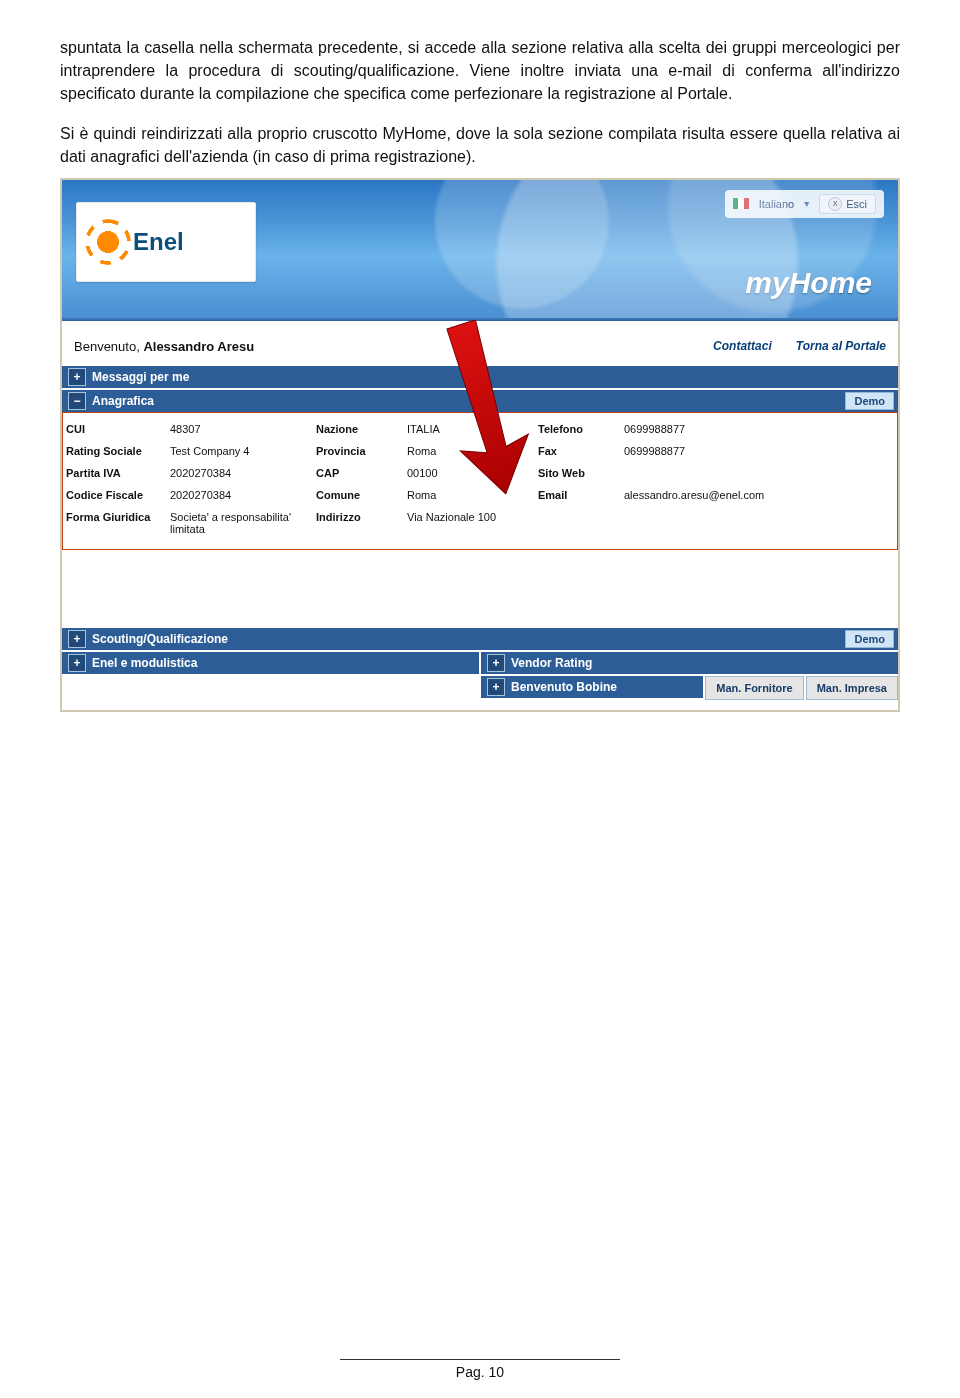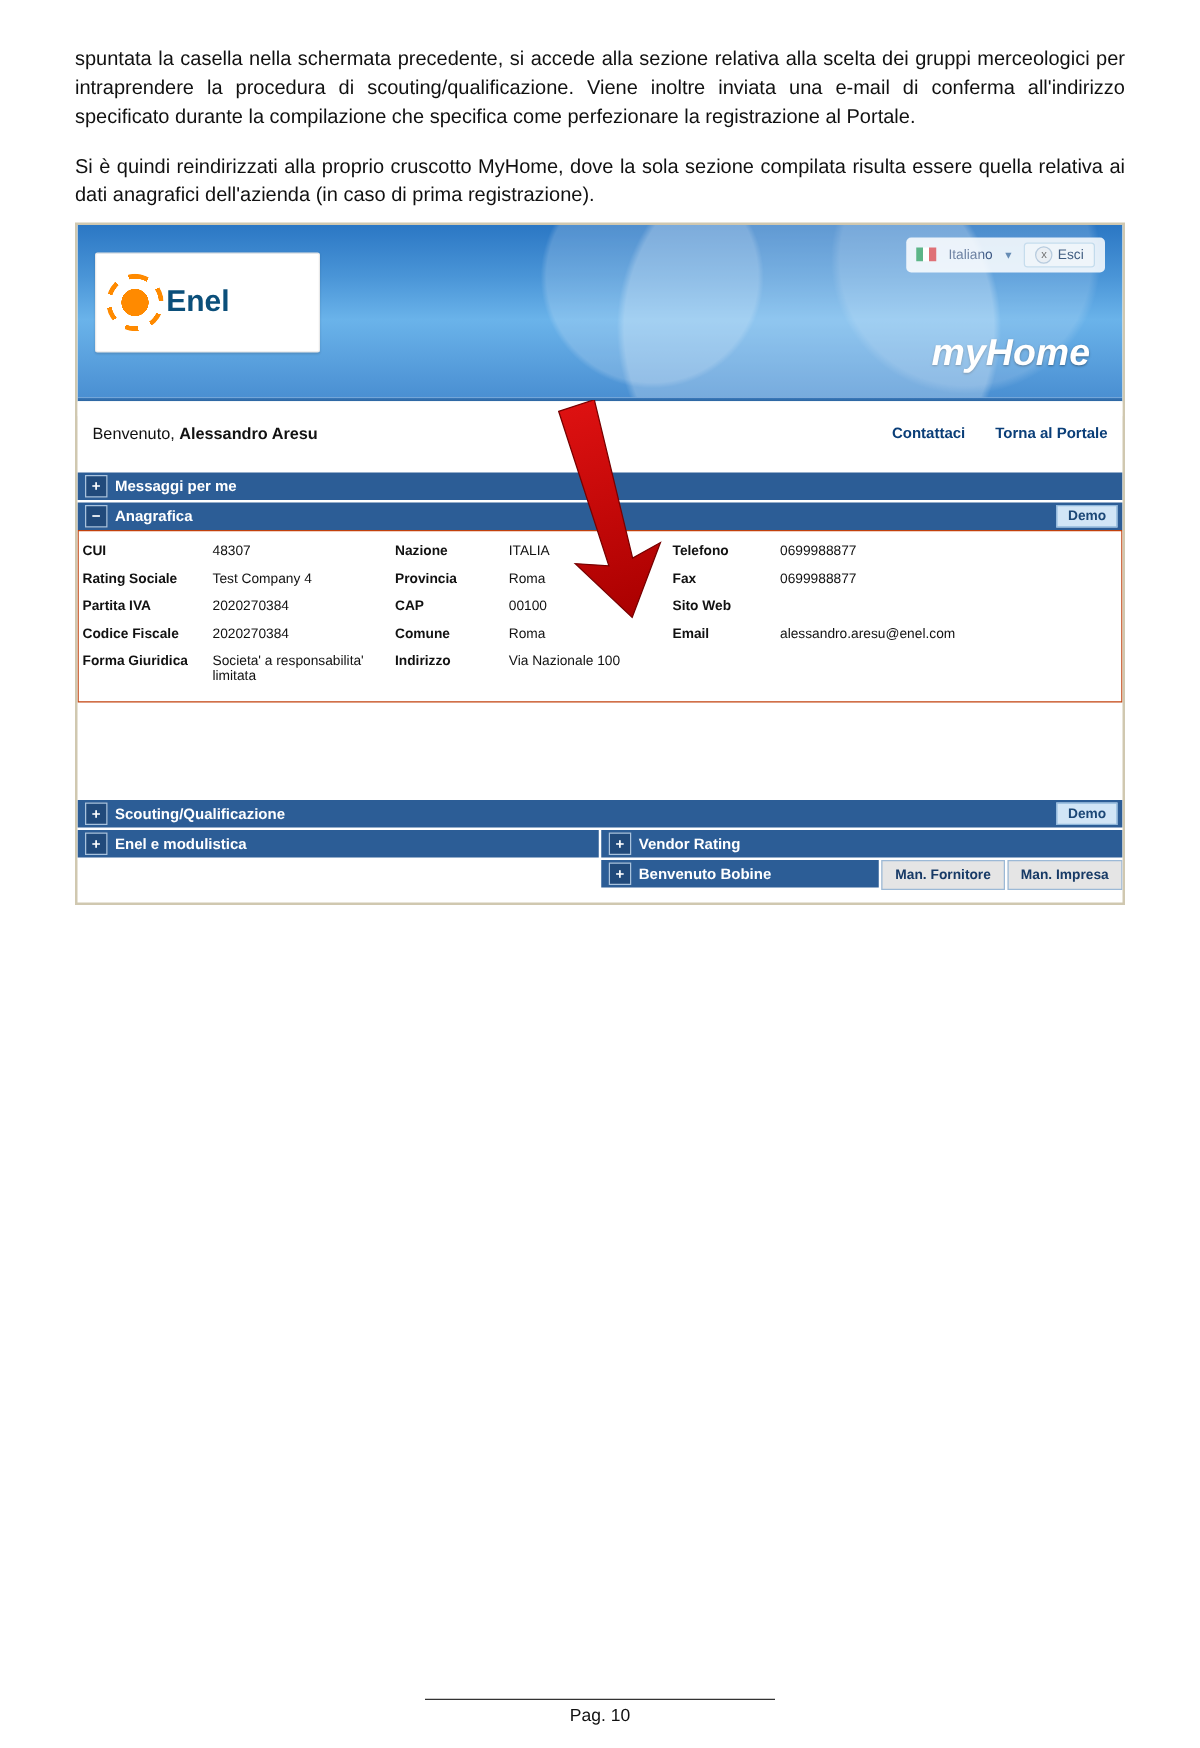--- a/index.html
+++ b/index.html
@@ -19,23 +19,23 @@
   .esci-btn{display:flex;align-items:center;gap:4px;border:1px solid #bcd7ea;border-radius:3px;padding:2px 8px;font-size:11px;color:#1f416b;background:#ecf3f9;}
   .x-ic{width:12px;height:12px;border-radius:50%;background:#e6ecf2;border:1px solid #aac2d8;display:flex;align-items:center;justify-content:center;font-size:9px;line-height:1;color:#555;}
   .logo-box{position:absolute;left:14px;top:22px;width:150px;height:78px;background:#fff;border:1px solid #e9e9e9;border-radius:2px;display:flex;align-items:center;gap:8px;padding:0 14px;box-shadow:0 1px 2px rgba(0,0,0,.15);}
   .sun{width:34px;height:34px;border-radius:50%;background:radial-gradient(circle,#ff8a00 0 45%,transparent 46%);position:relative;}
   .sun::before{content:"";position:absolute;inset:-6px;border-radius:50%;background:conic-gradient(#ff8a00 0 8%,transparent 8% 16%,#ff8a00 16% 24%,transparent 24% 32%,#ff8a00 32% 40%,transparent 40% 48%,#ff8a00 48% 56%,transparent 56% 64%,#ff8a00 64% 72%,transparent 72% 80%,#ff8a00 80% 88%,transparent 88% 96%,#ff8a00 96% 100%);-webkit-mask:radial-gradient(circle,transparent 0 58%,#000 59% 100%);mask:radial-gradient(circle,transparent 0 58%,#000 59% 100%);} 
   .enel{font-size:24px;font-weight:bold;color:#0b4f7a;}
   .myhome{position:absolute;right:26px;bottom:18px;font-size:30px;font-style:italic;font-weight:bold;color:#fff;text-shadow:0 1px 2px rgba(0,0,0,.4);}
   .sep-line{height:3px;background:linear-gradient(180deg,#3d7dbf,#2b639e);}
   .whitepad{height:12px;background:#fff;}
   
-  .welcome{display:flex;justify-content:space-between;align-items:center;padding:6px 12px 24px 12px;font-size:13px;}
+  .welcome{display:flex;justify-content:space-between;align-items:center;padding:6px 12px 12px 12px;font-size:13px;}
   .welcome .name{font-weight:bold;}
-  .links{display:flex;gap:24px;font-weight:bold;color:#0a3e78;font-size:12px;}
+  .links{display:flex;gap:24px;font-style:italic;font-weight:bold;color:#0a3e78;font-size:12px;}
   
   .bar{background:#2c5d96;color:#fff;display:flex;align-items:center;font-size:12px;font-weight:bold;height:22px;position:relative;}
   .bar .toggle{width:16px;height:16px;border:1px solid #a9c3de;background:#214a7b;color:#fff;font-size:12px;display:flex;align-items:center;justify-content:center;margin:0 6px;line-height:1;}
   .demo{position:absolute;right:4px;top:2px;bottom:2px;display:flex;align-items:center;padding:0 8px;background:#d1e5f6;color:#1c4877;border:1px solid #90b8db;font-weight:bold;font-size:11px;}
   .spacer{height:2px;background:#fff;}
   
   .anag{border:1px solid #c2410c;padding:10px 12px 14px 3px;}
   .grid{display:grid;grid-template-columns:98px 140px 85px 125px 80px 1fr;row-gap:10px;column-gap:6px;font-size:11px;}
   .lbl{font-weight:bold;}
   .bottom-bars{margin-top:78px;}

